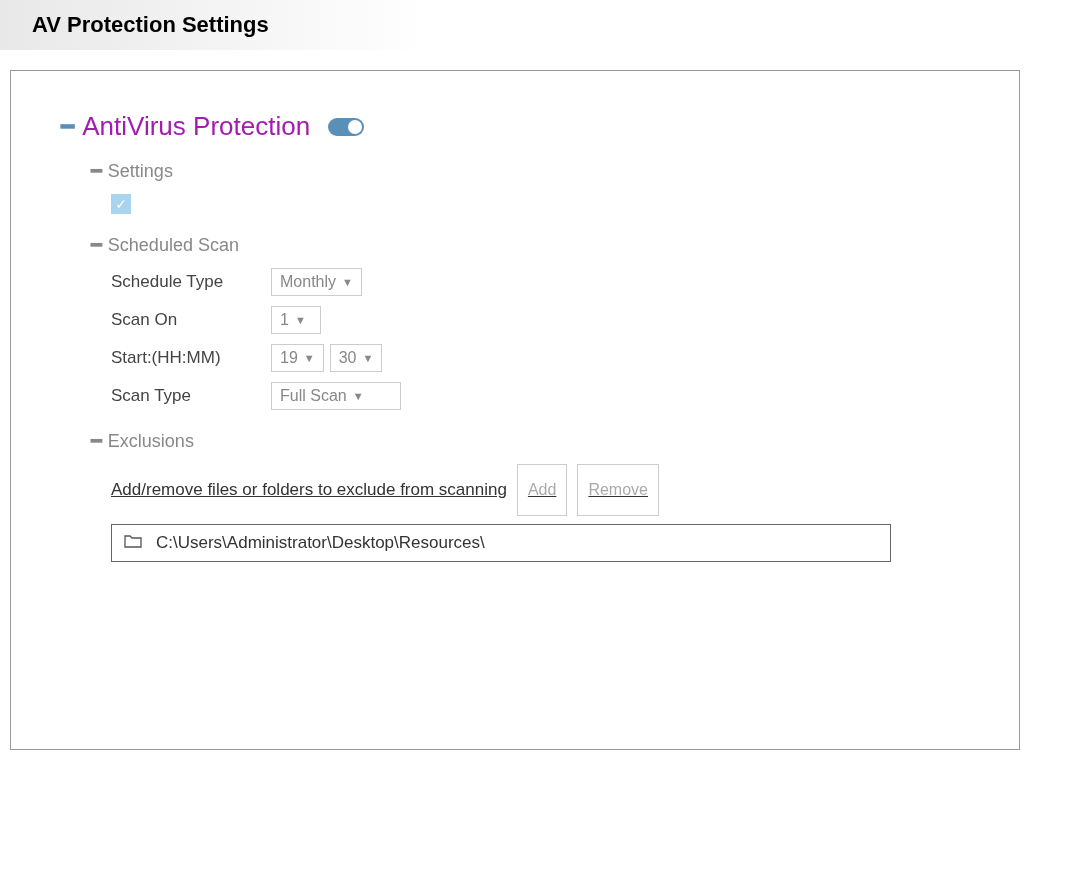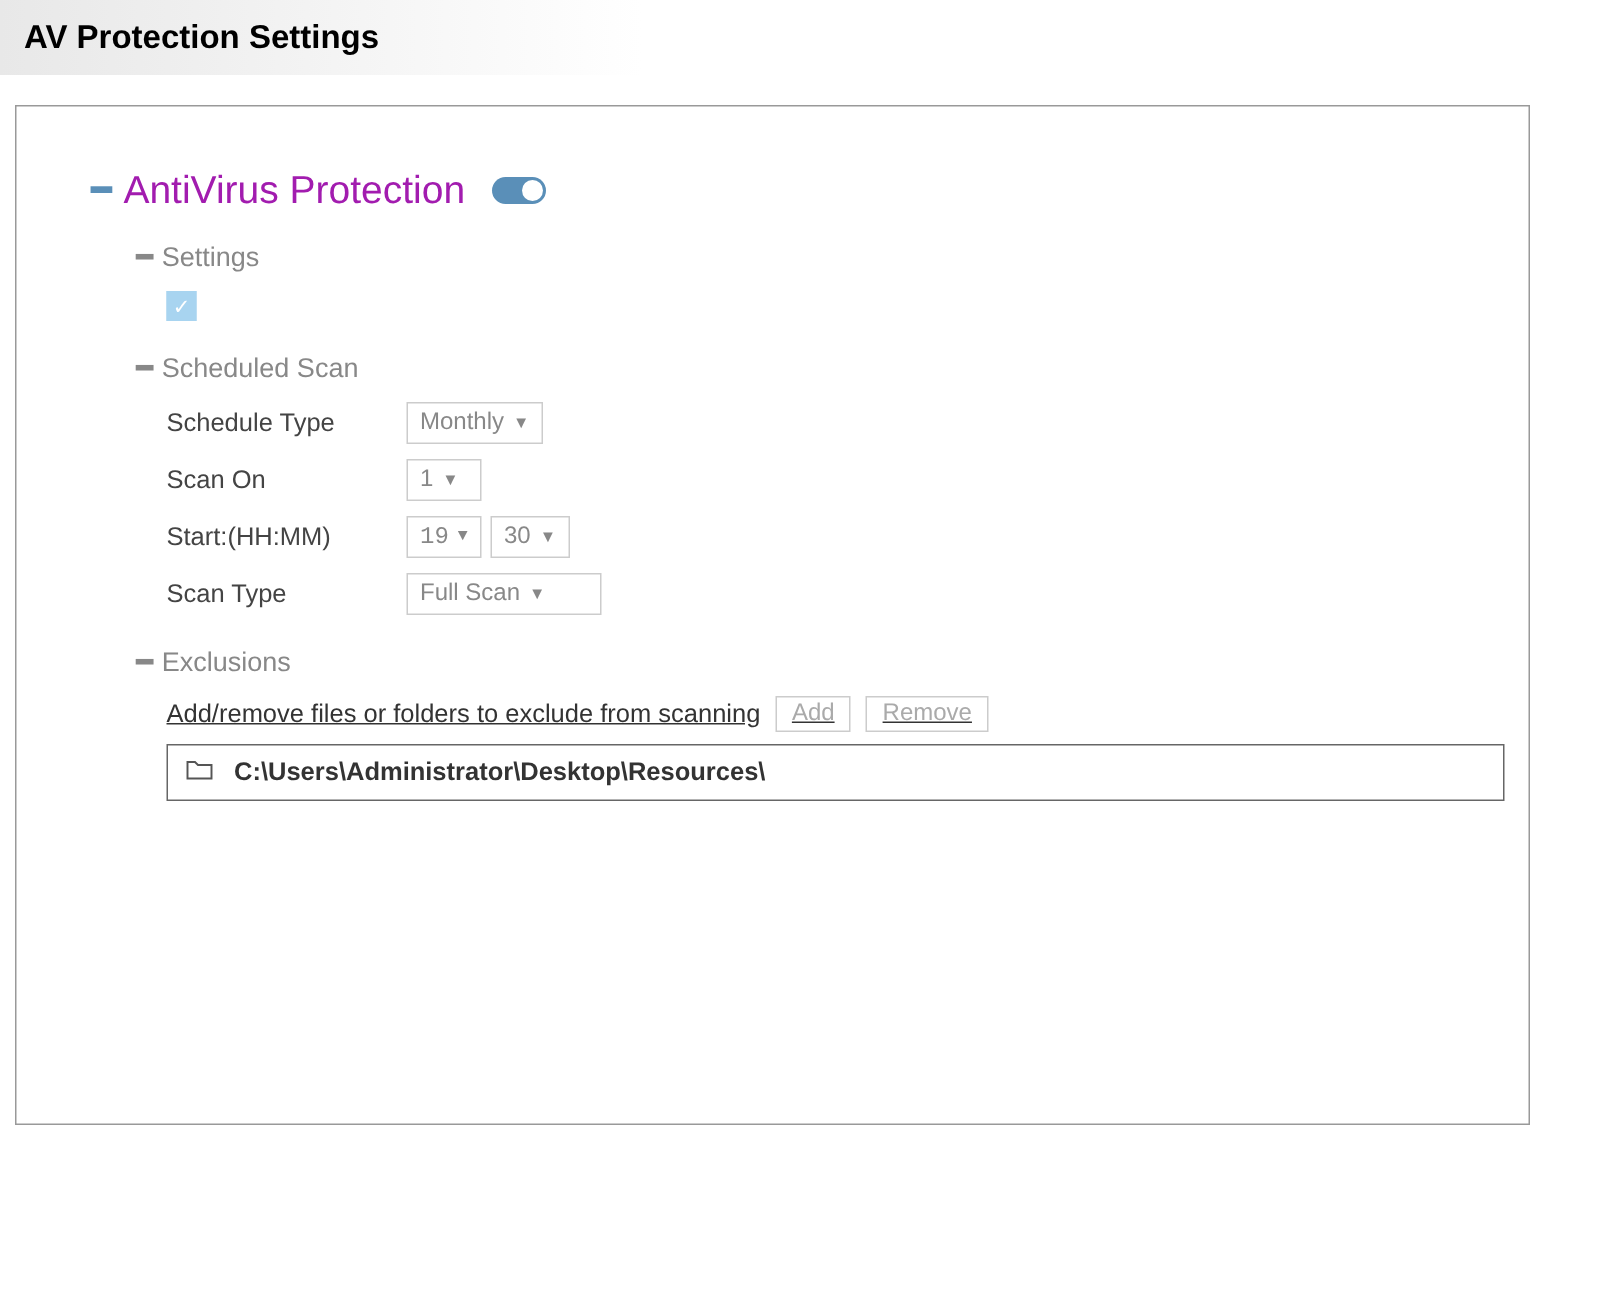--- a/index.html
+++ b/index.html
@@ -7,21 +7,21 @@
     margin: 0;
     font-family: "Segoe UI", Arial, sans-serif;
     background: #fff;
     color: #333;
     width: 1069px;
   }
   .page-title {
     font-size: 22px;
     font-weight: bold;
     color: #000;
-    padding: 12px 16px;
+    padding: 12px 32px;
     background: linear-gradient(to right, #e8e8e8, #ffffff 40%);
   }
   .panel {
     border: 1px solid #999;
     margin: 20px 10px 10px 10px;
     padding: 40px 50px 60px 50px;
     width: 1010px;
     min-height: 680px;
     background: #fff;
   }
@@ -128,47 +128,46 @@
     gap: 6px;
     cursor: pointer;
     min-width: 50px;
   }
   .select .caret {
     font-size: 11px;
     color: #888;
   }
   .select-wide { min-width: 130px; }
   .select-med { min-width: 90px; justify-content: space-between; }
-  .select-gap { margin-right: 6px; font-family: Liberation Mono, monospace; }
+  .select-gap { margin-right: 6px; }
   .exclusion-row {
     display: flex;
     align-items: center;
     gap: 10px;
     margin: 8px 0 8px 20px;
     font-size: 17px;
     text-decoration: underline;
   }
   .btn {
     border: 1px solid #ccc;
-    padding: 2px 10px;
+    padding: 16px 10px;
     font-size: 16px;
     color: #aaa;
     background: #fff;
     cursor: pointer;
   }
   .exclusion-list {
     border: 1px solid #666;
     margin: 6px 0 0 20px;
-    width: 892px;
+    width: 780px;
     padding: 8px 12px;
     display: flex;
     align-items: center;
     gap: 14px;
     font-size: 17px;
-    font-weight: bold;
   }
   .folder-icon {
     display: inline-block;
   }
 </style>
 </head>
 <body>
 
 <div class="page-title">AV Protection Settings</div>
 

